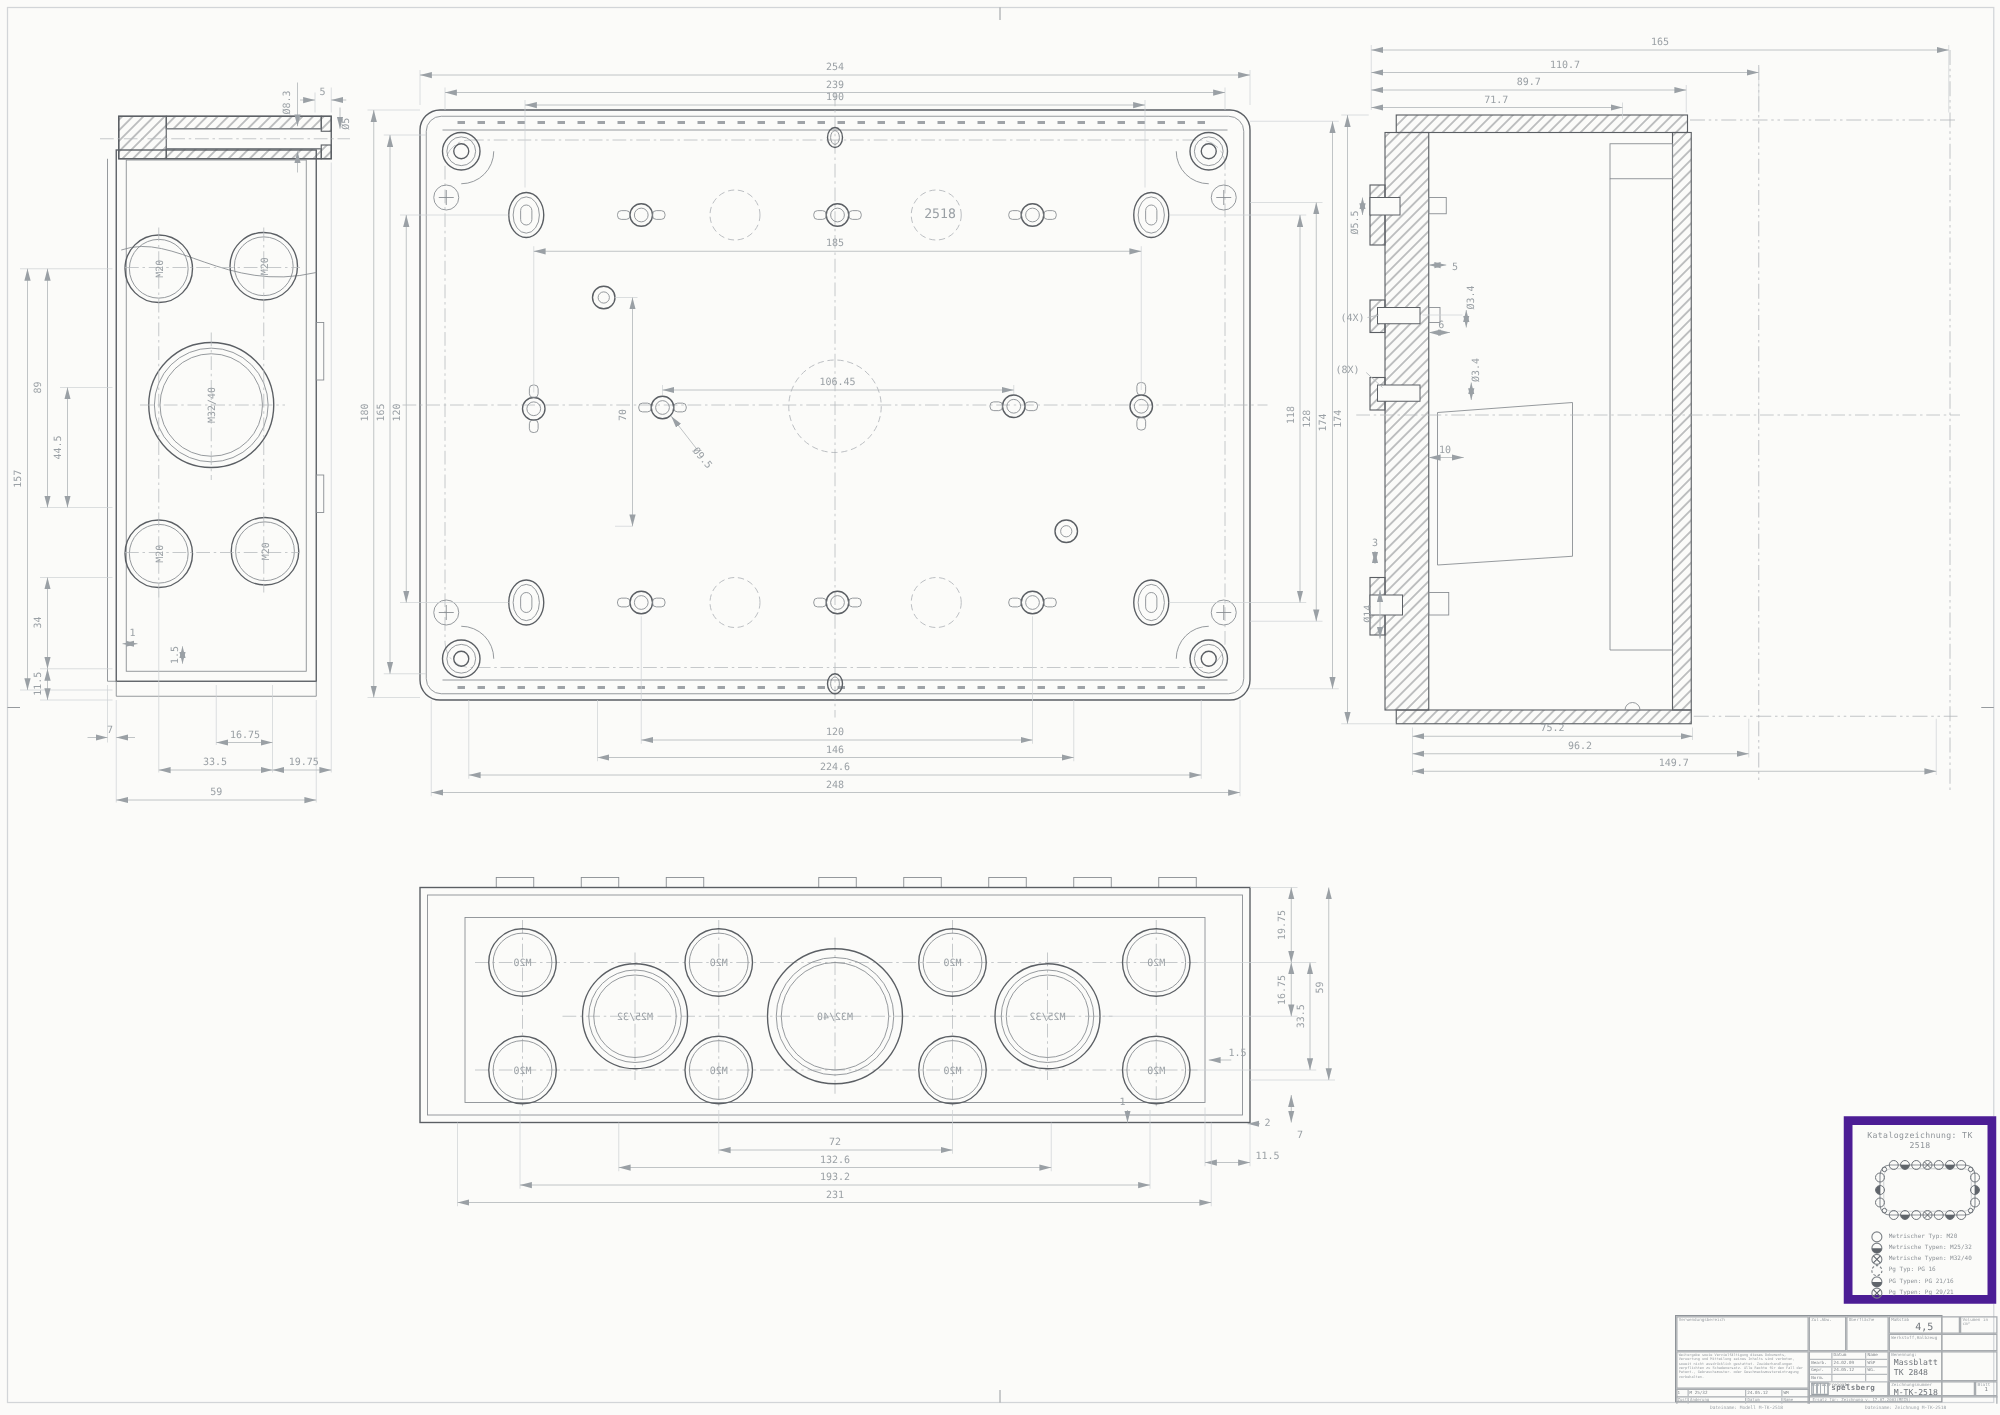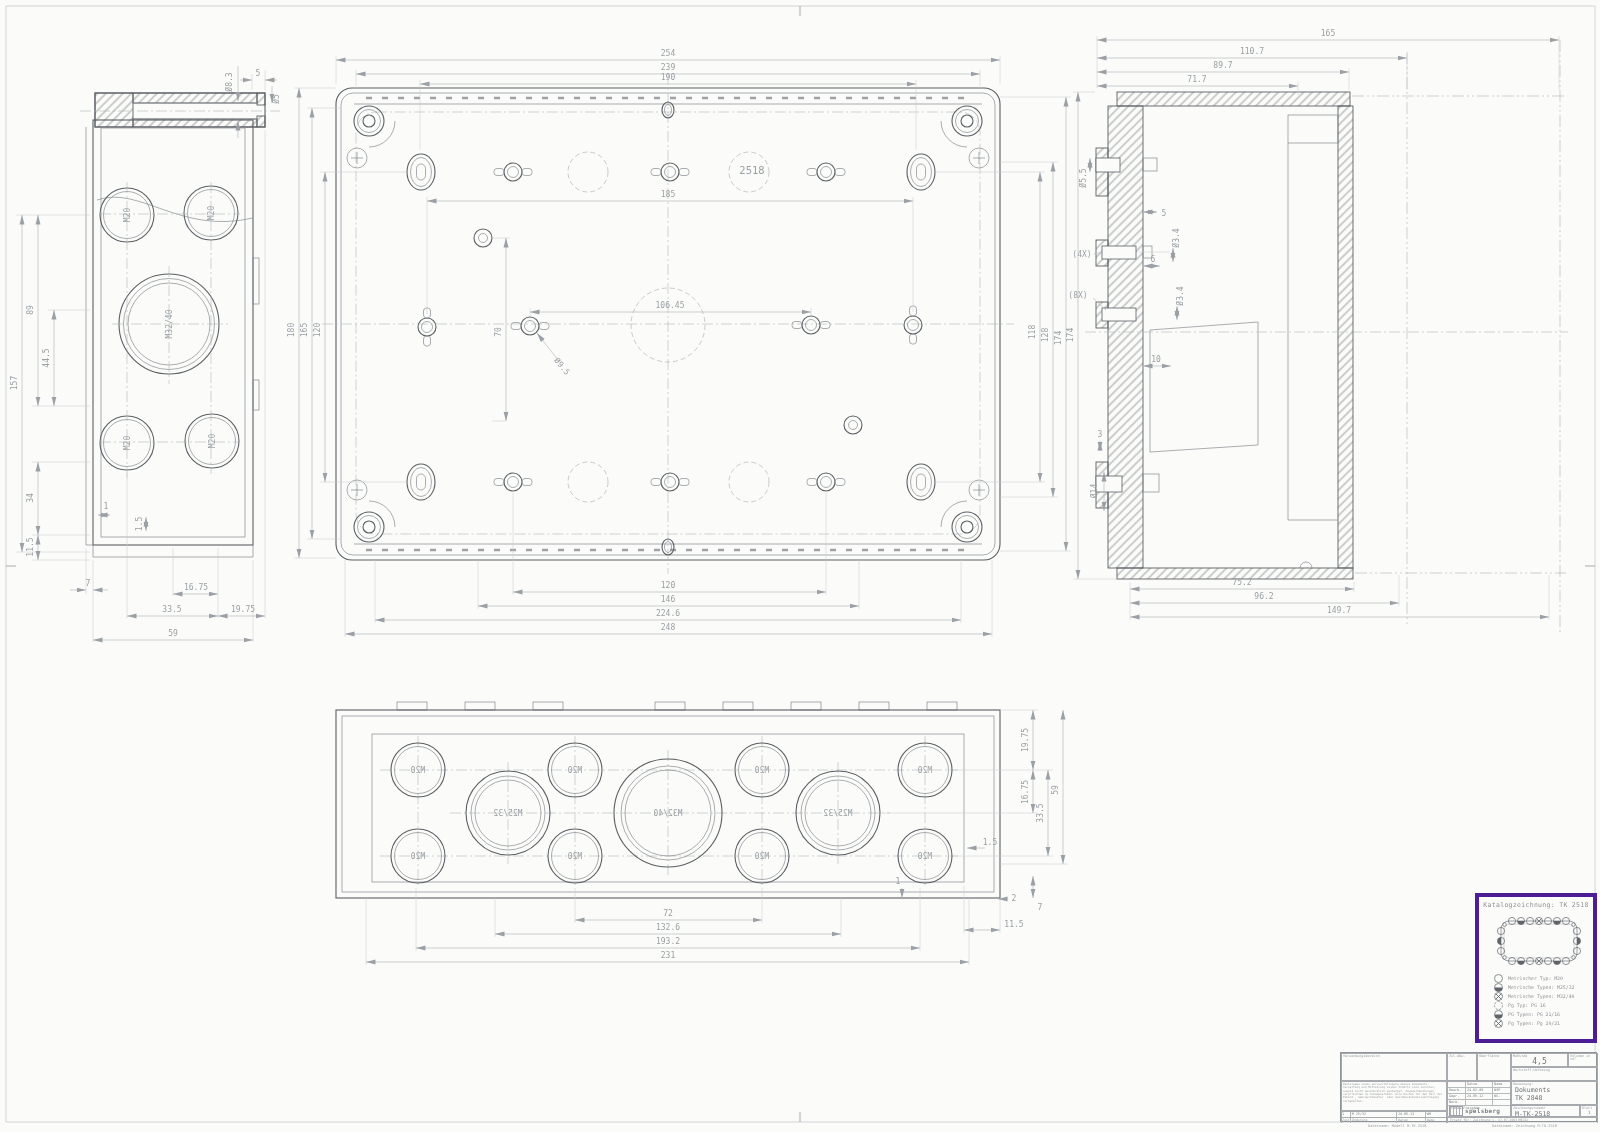--- a/index.html
+++ b/index.html
@@ -14,27 +14,27 @@
   .dim{stroke:#b7bbbe;stroke-width:.7;fill:none}
   .ext{stroke:#ccd0d3;stroke-width:.55;fill:none}
   .cl {stroke:#b4b8bb;stroke-width:.6;fill:none;stroke-dasharray:11 3 2 3}
   .ph {stroke:#aeb2b6;stroke-width:.6;fill:none;stroke-dasharray:12 3 2 3 2 3}
   .hid{stroke:#b2b6ba;stroke-width:.7;fill:none;stroke-dasharray:5 3}
   text.d{fill:#9aa0a5;font-family:"DejaVu Sans Mono",monospace;font-size:9.5px;text-anchor:middle}
   text.ds{font-size:8px}
   text.dl{font-size:10.5px}
   
   .legend{position:absolute;left:1475px;top:893px;width:122px;height:150px;
-          border:4px solid #4c1d95;background:#fbfbf9;color:#8e9398;padding:3px 4px;box-sizing:border-box}
+          border:7px solid #4c1d95;background:#fbfbf9;color:#8e9398;padding:3px 4px;box-sizing:border-box}
   .legend-title{font-size:6.5px;letter-spacing:.3px;text-align:center;margin-top:1px}
   .legend-items{margin-top:2px}
   .lg-row{display:flex;align-items:center;gap:4px;height:9px;padding-left:10px}
   .lg-row span{font-size:4.8px;white-space:nowrap}
   
-  .tb{position:absolute;left:1340px;top:1052px;width:257px;height:70px;
+  .tb{position:absolute;left:1340px;top:1052px;width:214px;height:70px;
       border:1px solid #8f9499;background:#fbfbf9;color:#7d8287;box-sizing:border-box;font-size:4px}
   .tbc{position:absolute;border:0.5px solid #a7abaf;box-sizing:border-box;overflow:hidden}
   .lab{font-size:3.4px;color:#9a9fa4;padding:0.5px 1px;display:block;line-height:1}
   .big{font-size:8px;color:#6f747a;text-align:center;line-height:1.1}
   .med{font-size:6.5px;color:#6f747a}
   .tiny{font-size:2.8px;line-height:1.2;color:#979ca1;padding:1px}
   .trow{display:flex;font-size:3.4px;line-height:1.45;border-bottom:0.5px solid #b7bbbe}
   .trow div{padding:0 1px;border-right:0.5px solid #b7bbbe;white-space:nowrap;overflow:hidden}
   .footer-txt{position:absolute;font-size:3.6px;color:#9aa0a5}
   .logo{font-size:6px;font-weight:bold;color:#7a7e83;letter-spacing:.3px}
@@ -707,21 +707,21 @@
       <div class="trow" style="border-bottom:none">
           <div style="width:60px;border-right:none">Status/Freigabe</div>
         </div>
     </div>
     <div class="tbc" style="left:106px;top:52px;width:64px;height:12px;border-top:none;display:flex;align-items:center;gap:2px;padding:1px">
       <span class="stamp"></span>
       <span class="logo">spelsberg</span>
     </div>
     <div class="tbc" style="left:170px;top:28px;width:87px;height:24px">
       <span class="lab">Benennung:</span>
-      <div class="med" style="padding-left:3px">Dokuments</div>
+      <div class="med" style="padding-left:3px">Massblatt</div>
       <div class="med" style="padding-left:3px">TK 2848</div>
     </div>
     <div class="tbc" style="left:170px;top:52px;width:69px;height:12px">
       <span class="lab">Zeichnungsnummer</span>
       <div class="med" style="padding-left:3px">M-TK-2518</div>
     </div>
     <div class="tbc" style="left:239px;top:52px;width:18px;height:12px">
       <span class="lab">Blatt</span>
       <div style="font-size:4.5px;text-align:center">1</div>
       <div style="font-size:3px;text-align:right;padding-right:1px">1 Bl.</div>

